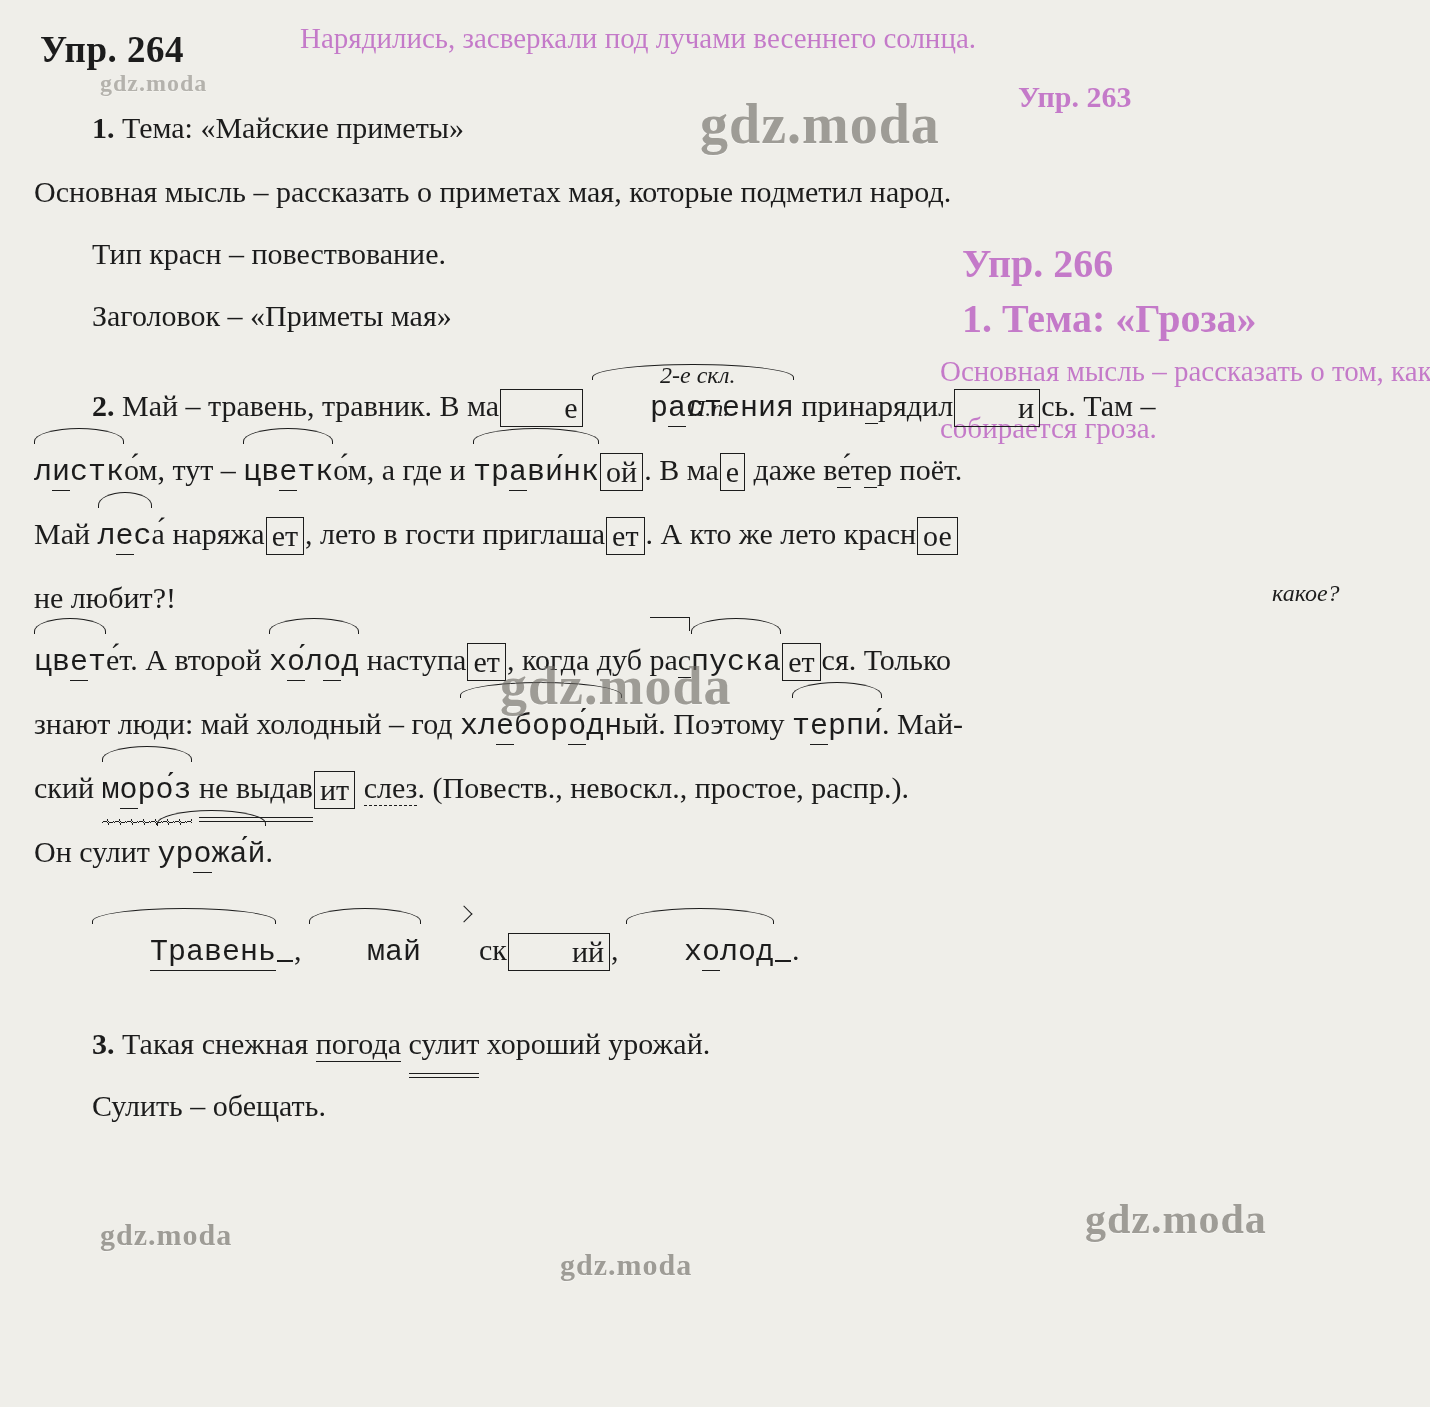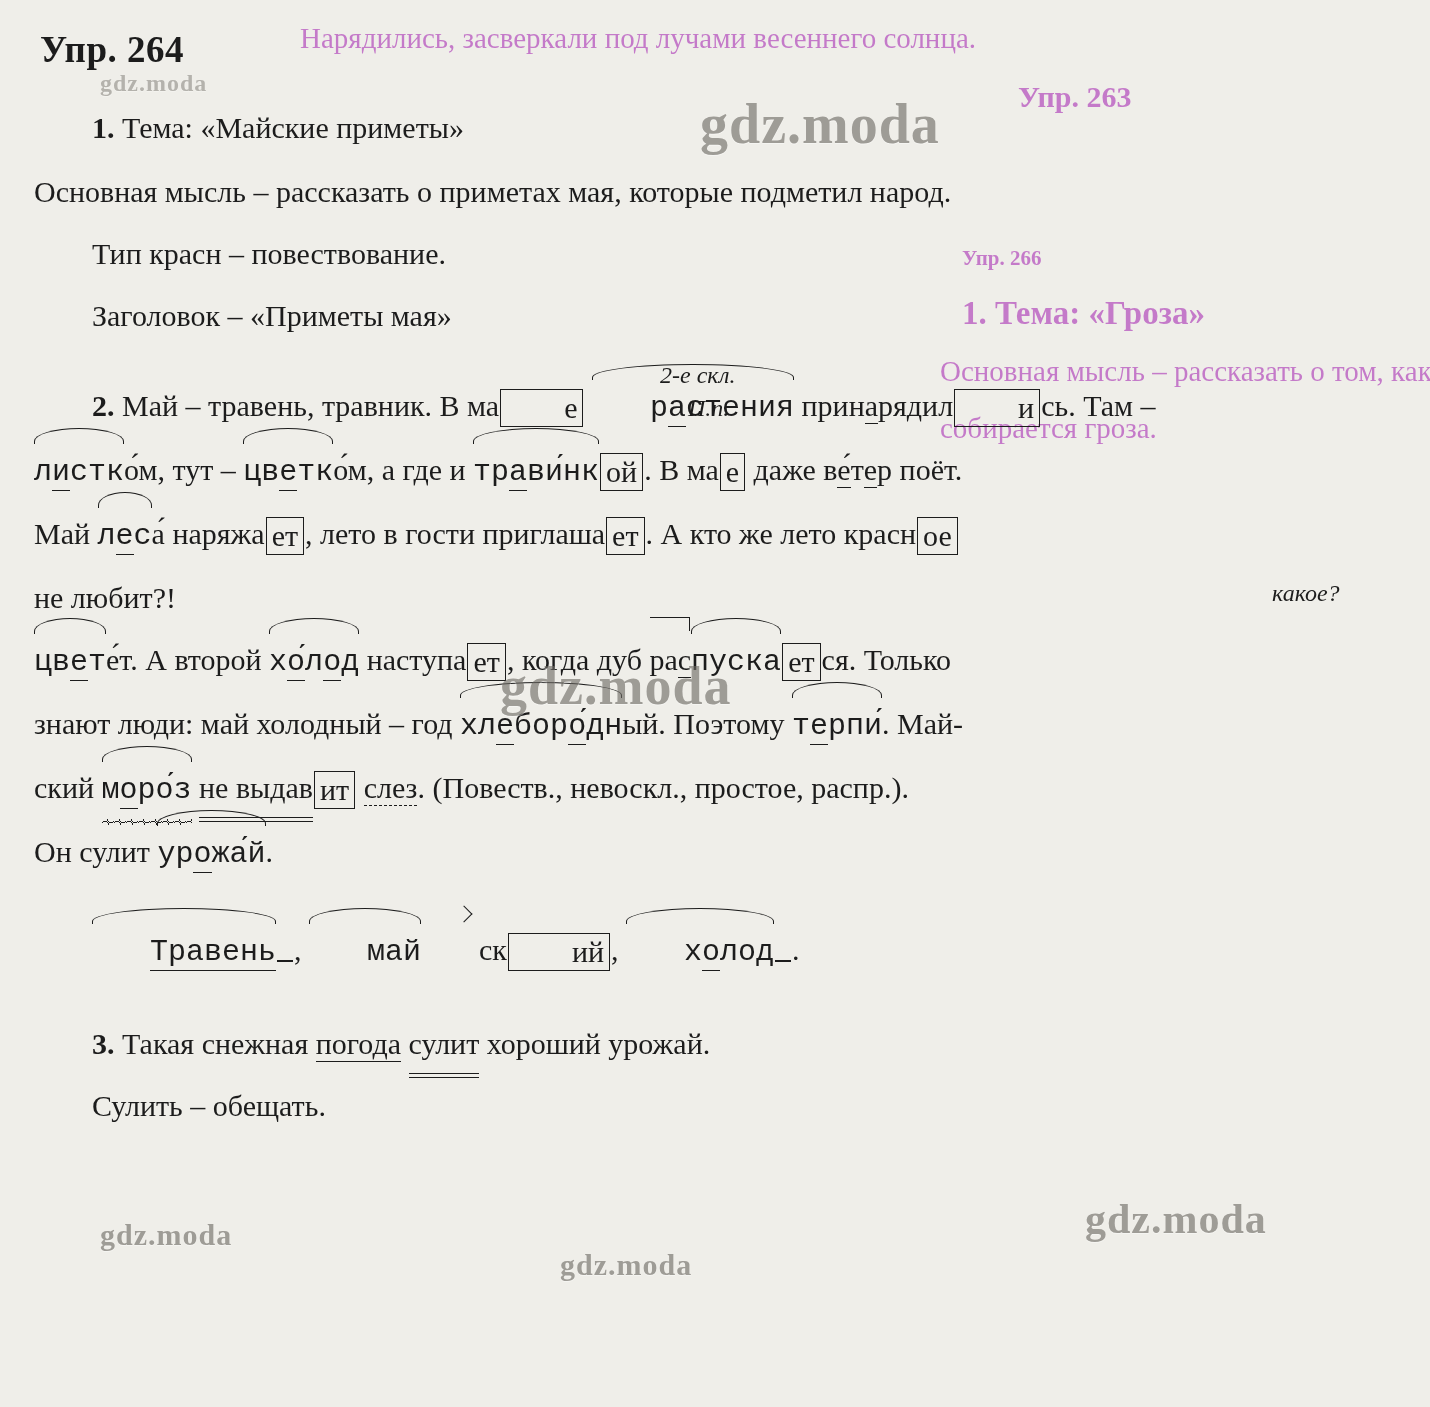--- a/index.html
+++ b/index.html
@@ -169,22 +169,22 @@
     text-shadow: 0 1px 0 rgba(255,255,255,.65);
   }
 </style>
 </head>
 <body>
 
 <div class="page">
 
   <div class="bg-ghost" style="left:300px; top:22px; font-size:29px;">Нарядились, засверкали под лучами весеннего солнца.</div>
   <div class="bg-ghost" style="left:1018px; top:80px; font-size:30px; font-weight:bold;">Упр. 263</div>
-  <div class="bg-ghost" style="left:962px; top:246px; font-size:21px; font-weight:bold;">Упр. 266</div>
-  <div class="bg-ghost" style="left:962px; top:295px; font-size:33px; font-weight:bold;">1. Тема: «Гроза»</div>
+  <div class="bg-ghost" style="left:962px; top:240px; font-size:40px; font-weight:bold;">Упр. 266</div>
+  <div class="bg-ghost" style="left:962px; top:295px; font-size:40px; font-weight:bold;">1. Тема: «Гроза»</div>
   <div class="bg-ghost" style="left:940px; top:355px; font-size:29px;">Основная мысль – рассказать о том, как</div>
   <div class="bg-ghost" style="left:940px; top:412px; font-size:29px;">собирается гроза.</div>
 
   <div class="ex-title">Упр. 264</div>
 
   <div class="para indent">
     <span class="b">1.</span>
     <span>Тема: «Майские приметы»</span>
   </div>
 

